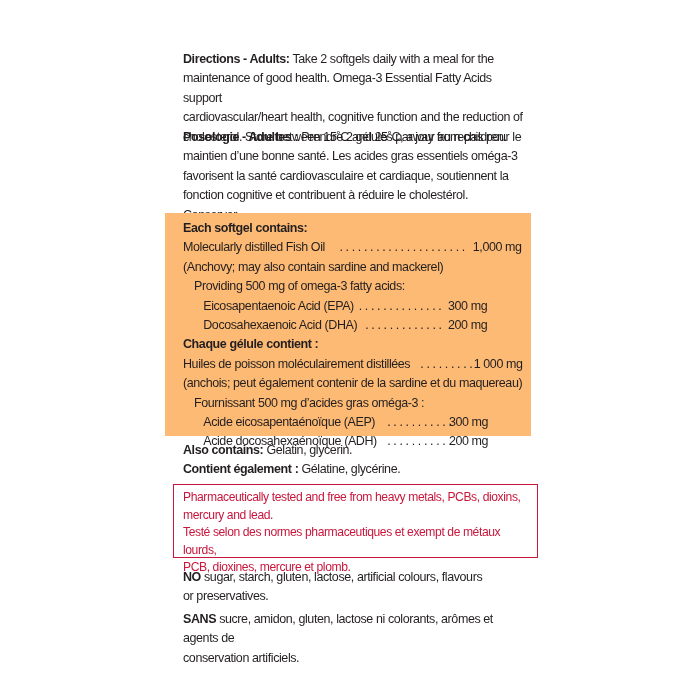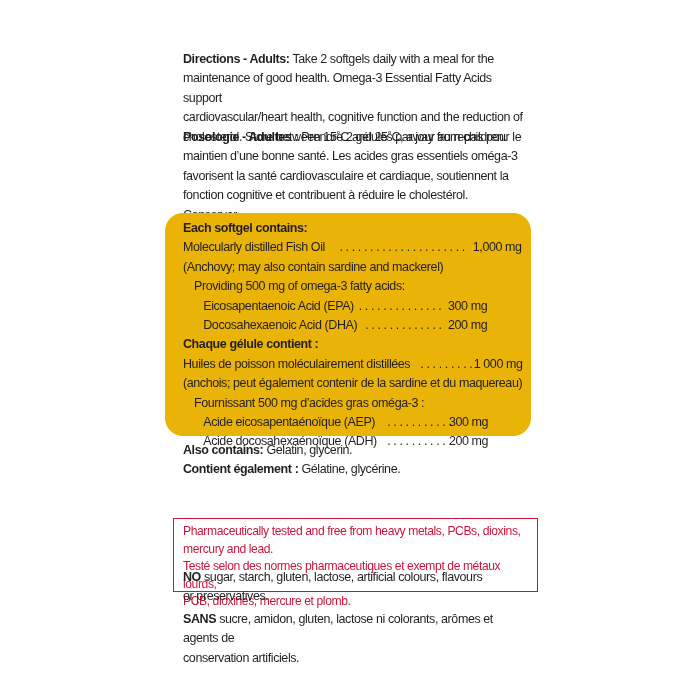--- a/index.html
+++ b/index.html
@@ -8,28 +8,28 @@
   .page { position: absolute; left: 0; top: 0; width: 700px; height: 572px; }
   .txt { font-family: "Liberation Sans", sans-serif; font-size: 13.6px; line-height: 19.4px;
          letter-spacing: -0.45px; transform-origin: 0 0; }
   .narrow { transform: scaleX(0.92); }
   .b { font-weight: bold; }
   .block { position: absolute; left: 183px; width: 370px; }
   #directions-en { top: 49px; }
   #directions-fr { top: 127px; }
   .para { margin: 0; }
   .green-box { position: absolute; left: 165px; top: 213px; width: 366px; height: 223px;
-               background: #eab308; border-radius: 18px; }
+               background: #fdba74; }
   .green-inner { position: absolute; left: 18px; top: 5px; width: 370px; }
   .row { position: relative; height: 19.4px; white-space: nowrap; }
   .ind1 { padding-left: 12px; }
   .ind2 { padding-left: 22px; }
   #also { top: 440px; }
   .red-box { position: absolute; left: 173px; top: 484px; width: 363px; height: 72px;
-             border: 1.5px solid #c8163c; margin-top: 34px; }
+             border: 1.5px solid #c8163c; }
   .red-inner { position: absolute; left: 9px; top: 3px; width: 380px; color: #c8163c; font-size: 13.2px; line-height: 17.6px; }
   #freefrom { top: 567px; }
 </style>
 </head>
 <body>
 
 <div class="page">
 
   <div class="block txt narrow" id="directions-en">
     <p class="para"><span class="b">Directions - Adults:</span><span> Take 2 softgels daily with a meal for the</span><br>

